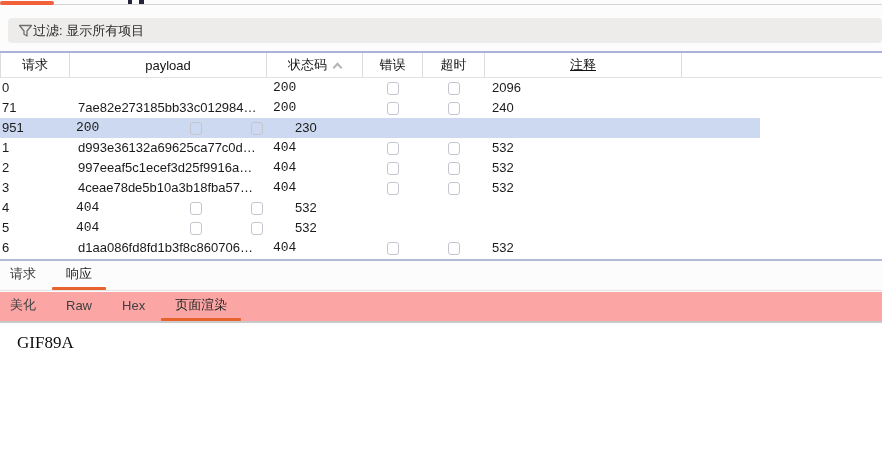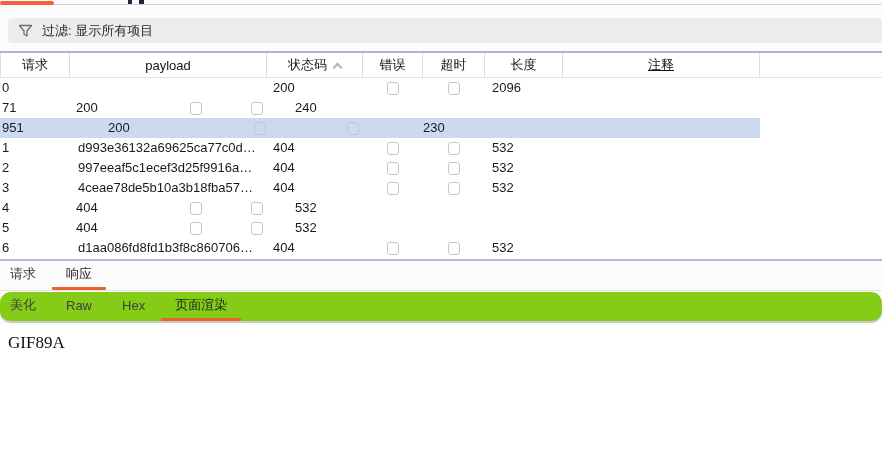--- a/index.html
+++ b/index.html
@@ -16,21 +16,21 @@
   .top-hairline { position: absolute; top: 4px; left: 0; right: 0; height: 1px; background: #d6d3d1; }
   .active-tab-indicator { position: absolute; top: 1px; left: 0; width: 54px; height: 4px; background: #f2613a; border-radius: 2px; }
   .clip-frag { position: absolute; top: 0; height: 4px; background: #23233a; }
   .clip-frag.f1 { left: 128px; width: 4px; }
   .clip-frag.f2 { left: 139px; width: 5px; }
 
   
   .filter-bar {
     position: absolute; top: 18px; left: 8px; right: 0; height: 25px;
     background: #edecea; border-radius: 4px;
-    display: flex; align-items: center; gap: 9px; padding-left: 10px;
+    display: flex; align-items: center; padding-left: 10px;
     font-size: 13px; color: #2b2b2b;
   }
   .funnel { width: 15px; height: 14px; display: inline-block; }
 
   
   .results-table { position: absolute; top: 51px; left: 0; right: 0; border-top: 2px solid #a9b3da; background: #fff; }
   .thead {
     display: flex; height: 25px; align-items: stretch;
     border-bottom: 1px solid #e2e2e2; font-size: 13px; color: #141414; background: #fff;
   }
@@ -46,58 +46,58 @@
   .c-req     { width: 70px; }
   .c-payload { width: 197px; }
   .c-status  { width: 96px; }
   .c-error   { width: 60px; }
   .c-timeout { width: 62px; }
   .c-length  { width: 78px; }
   .c-comment { width: 197px; text-decoration: underline; }
   .c-extra   { flex: 1; }
 
   .trow { display: flex; height: 20px; font-size: 13px; color: #1a1a1a; background: transparent; }
-  .trow.selected { background: linear-gradient(90deg, #ccd9f0 0, #ccd9f0 760px, rgba(0,0,0,0) 760px); gap: 32px; }
+  .trow.selected { background: linear-gradient(90deg, #ccd9f0 0, #ccd9f0 760px, rgba(0,0,0,0) 760px); }
   .trow > div { line-height: 20px; white-space: nowrap; overflow: hidden; }
   .trow .c-req     { padding-left: 2px; }
   .trow .c-payload { padding-left: 8px; }
-  .trow .c-status  { padding-left: 6px; }
+  .trow .c-status  { padding-left: 6px; font-family: Liberation Mono, monospace; }
   .trow .c-length  { padding-left: 7px; }
   .trow .c-error, .trow .c-timeout { display: flex; align-items: center; justify-content: center; }
   .checkbox {
     width: 12px; height: 13px; border: 1px solid #c5c5cf; border-radius: 3px; background: transparent;
   }
 
   
   .splitter { position: absolute; top: 259px; left: 0; right: 0; height: 2px; background: #b2bad5; }
 
   
   .msg-tabs {
     position: absolute; top: 261px; left: 0; right: 0; height: 30px;
     display: flex; align-items: center; padding-left: 10px;
     font-size: 13px; color: #3a3a3a; border-bottom: 1px solid #e4e4e4; background: #fdfcfc;
   }
   .view-tabs {
     position: absolute; top: 292px; left: 0; right: 0; height: 31px;
     display: flex; align-items: center; padding-left: 10px;
-    font-size: 13px; color: #404040; border-bottom: 2px solid #c9c9c9; background: #84cc16; border-radius: 11px;
+    font-size: 13px; color: #404040; border-bottom: 2px solid #c9c9c9; background: #fca5a5;
   }
   .tab { position: relative; display: inline-block; margin-right: 30px; padding-bottom: 3px; cursor: default; }
   .tab.selected { color: #1f1f1f; }
   .tab.selected::after {
     content: ""; position: absolute; left: -14px; right: -14px; bottom: -4px;
     height: 3px; background: #e8622d; border-radius: 1px;
   }
 
   
   .render-area {
     position: absolute; top: 325px; left: 0; right: 0; bottom: 0; background: #fff;
     padding: 8px 0 0 8px;
   }
-  .render-text { font-family: "Liberation Serif", "DejaVu Serif", serif; font-size: 17px; color: #0d0d0d; }
+  .render-text { font-family: "Liberation Serif", "DejaVu Serif", serif; font-size: 17px; color: #0d0d0d; margin-left: 9px; }
 </style>
 </head>
 <body>
 
 <div class="top-hairline"></div>
 <div class="active-tab-indicator"></div>
 <span class="clip-frag f1"></span>
 <span class="clip-frag f2"></span>
 
 <div class="filter-bar">
@@ -120,23 +120,20 @@
     <div class="hcell c-status">
         <span>状态码</span>
         <span class="sort-caret"></span>
       </div>
     <div class="hcell c-error">
         <span>错误</span>
       </div>
     <div class="hcell c-timeout">
         <span>超时</span>
       </div>
-    <div class="hcell c-length">
-        <span>长度</span>
-      </div>
     <div class="hcell c-comment">
         <span>注释</span>
       </div>
     <div class="hcell c-extra"></div>
   </div>
 
   <div class="trow">
     <div class="c-req">0</div>
     <div class="c-payload"></div>
     <div class="c-status">200</div>
@@ -146,20 +143,21 @@
     <div class="c-timeout">
         <span class="checkbox"></span>
       </div>
     <div class="c-length">2096</div>
     <div class="c-comment"></div>
     <div class="c-extra"></div>
   </div>
 
   <div class="trow">
     <div class="c-req">71</div>
+    <div class="c-payload">7ae82e273185bb33c012984…</div>
     <div class="c-status">200</div>
     <div class="c-error">
         <span class="checkbox"></span>
       </div>
     <div class="c-timeout">
         <span class="checkbox"></span>
       </div>
     <div class="c-length">240</div>
     <div class="c-comment"></div>
     <div class="c-extra"></div>

